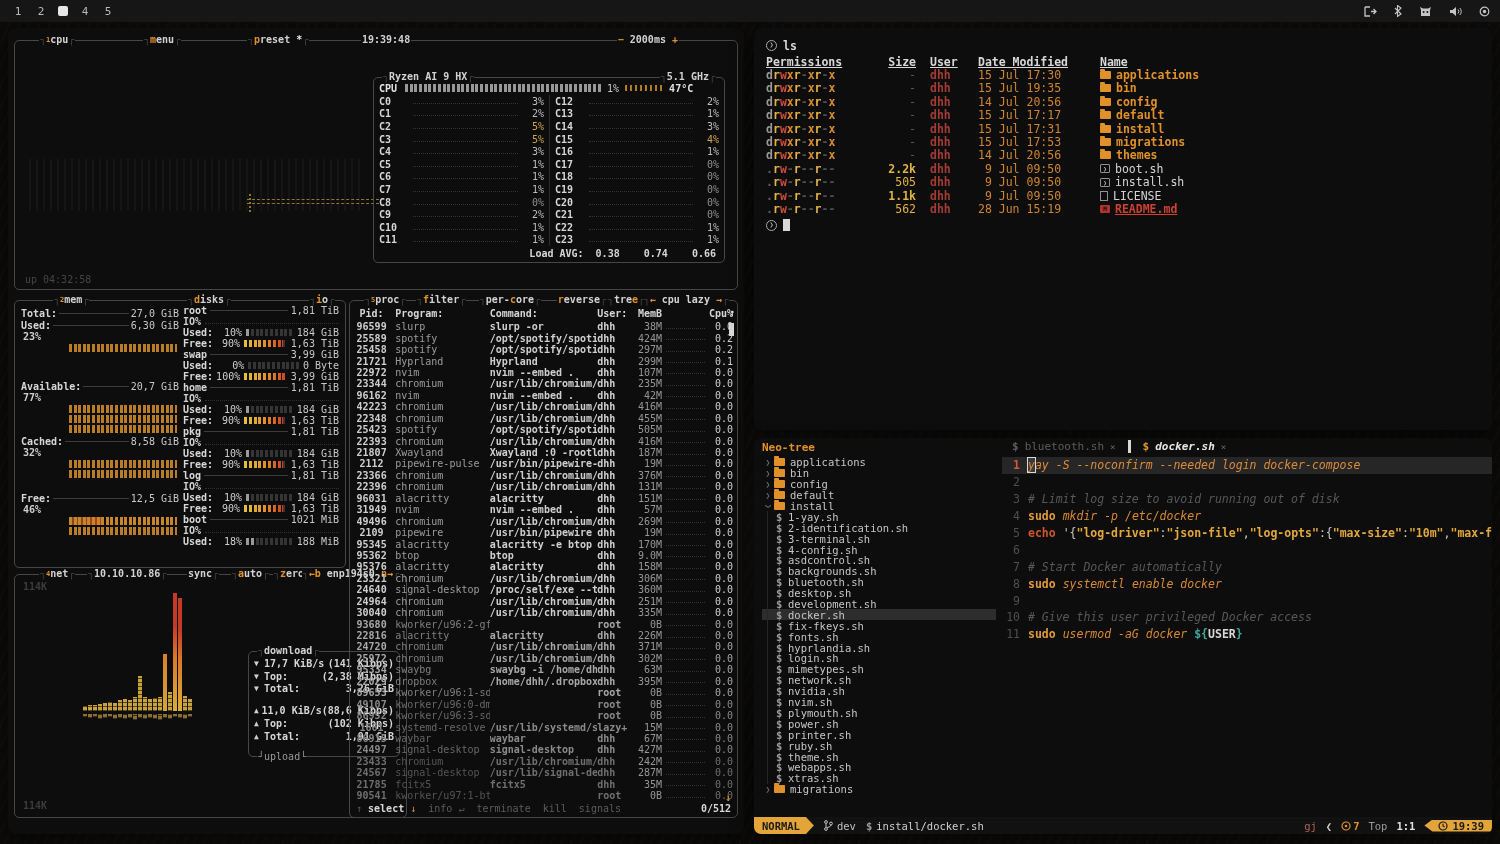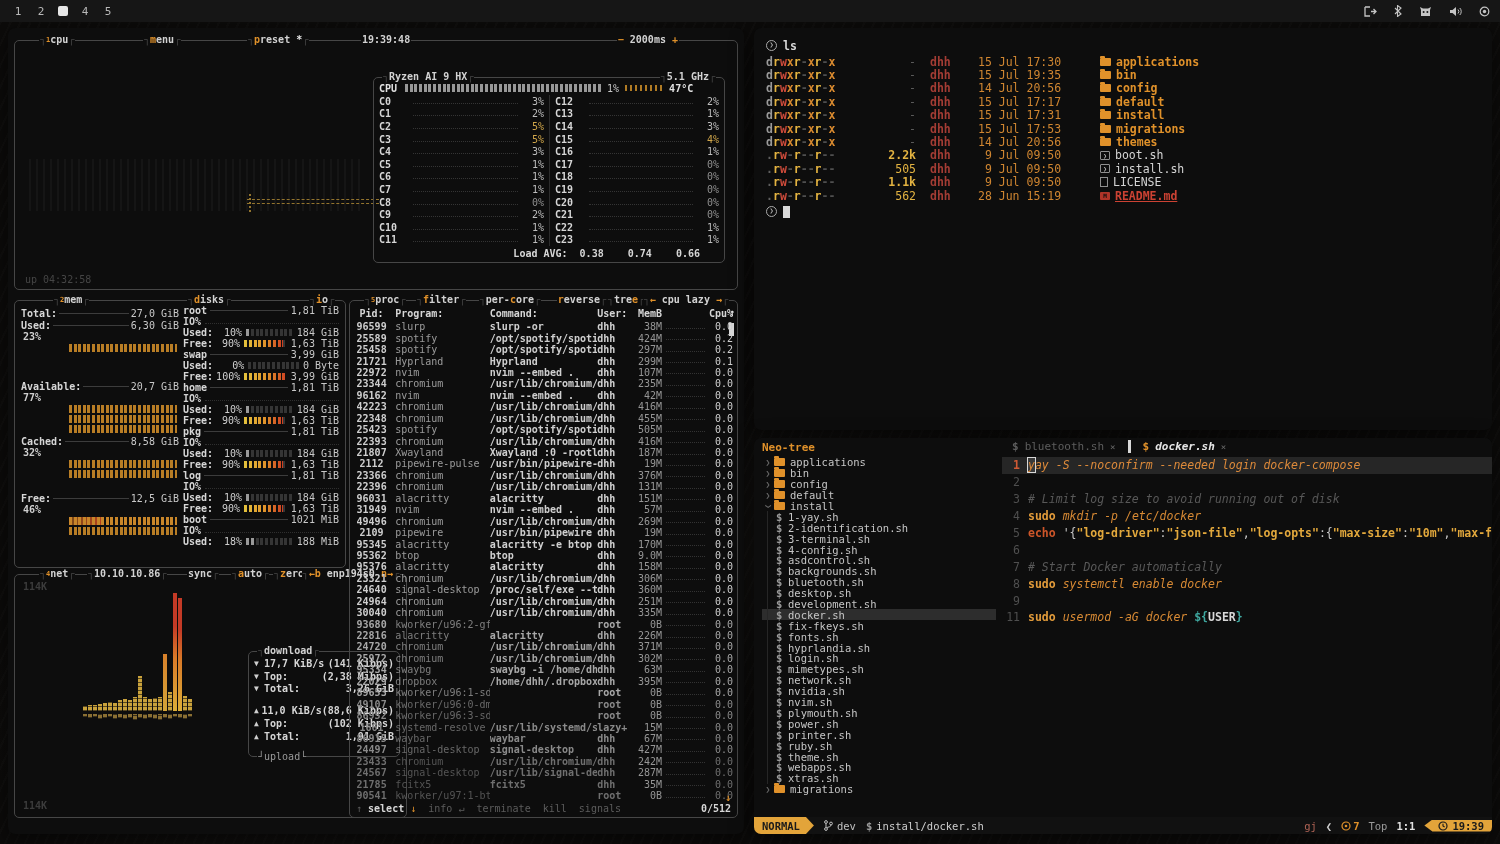--- a/index.html
+++ b/index.html
@@ -51,21 +51,21 @@
   .rrow .cpct.warm{color:#cfa54a;}
   .rrow .cpct.zero{color:#8f8f8f;}
   .cpu-total-row{display:flex;align-items:center;height:14px;padding:0 5px;margin-top:3px;white-space:nowrap;}
   .cpu-meter{width:196px;height:8px;margin:0 6px 0 8px;
     background:repeating-linear-gradient(90deg,#989898 0 3px,transparent 3px 4.7px);}
   .cpu-mini{width:38px;height:6px;margin:0 6px;
     background:repeating-linear-gradient(90deg,#b07b24 0 2px,transparent 2px 5px);}
   .cores-cols{display:flex;}
   .cores-col{width:50%;}
   .cores-col.r{border-left:1px solid #2c2c2c;}
-  .loadavg{position:absolute;right:24px;bottom:3px;color:#d6d6d6;font-weight:bold;white-space:pre;}
+  .loadavg{position:absolute;right:8px;bottom:3px;color:#d6d6d6;font-weight:bold;white-space:pre;}
   
   #mem-box{left:6px;top:272px;width:332px;height:268px;}
   .mem-col{position:absolute;left:6px;top:6px;width:158px;}
   .mstat-label{display:flex;align-items:center;white-space:nowrap;height:11px;margin-top:1px;}
   .mstat-label .lfill{flex:1;border-bottom:1px solid #3c3c3c;margin:0 2px;height:1px;}
   .mstat-label b{color:#d6d6d6;}
   .mstat-label span.v{color:#c8c8c8;}
   .mstat-pct{color:#cfcfcf;font-weight:bold;height:11px;padding-left:2px;}
   .mbar{height:8px;margin:2px 0 0 48px;width:108px;
     background:repeating-linear-gradient(90deg,#b87d25 0 3px,rgba(0,0,0,0) 3px 4.6px);}
@@ -1118,20 +1118,27 @@
       </div>
     </div>
   </div>
 
   <div class="window" id="term-window">
     <div class="t-prompt">
       <span class="p-ico">❯</span>
       <span style="color:#d8d8d8;font-weight:bold">ls</span>
     </div>
     <div class="t-table">
+      <div class="t-hrow">
+        <span class="col-perm">Permissions</span>
+        <span class="col-size">Size</span>
+        <span class="col-user">User</span>
+        <span class="col-date">Date Modified</span>
+        <span style="margin-left:10px">Name</span>
+      </div>
       <div id="t-files">
           <div class="t-frow"><span class="col-perm"><span style="color: rgb(154, 154, 154); font-weight: bold;">d</span><span style="color: rgb(227, 179, 65); font-weight: bold;">r</span><span style="color: rgb(204, 74, 58); font-weight: bold;">w</span><span style="color: rgb(217, 138, 47); font-weight: bold;">x</span><span style="color: rgb(227, 179, 65); font-weight: bold;">r</span><span style="color: rgb(79, 79, 79); font-weight: bold;">-</span><span style="color: rgb(217, 138, 47); font-weight: bold;">x</span><span style="color: rgb(227, 179, 65); font-weight: bold;">r</span><span style="color: rgb(79, 79, 79); font-weight: bold;">-</span><span style="color: rgb(217, 138, 47); font-weight: bold;">x</span></span><span class="col-size sz-d">-</span><span class="col-user usr">dhh</span><span class="col-date dt">15 Jul 17:30</span><span class="col-name"><span class="ico-folder"></span><span class="fn-dir">applications</span></span></div>
           <div class="t-frow"><span class="col-perm"><span style="color: rgb(154, 154, 154); font-weight: bold;">d</span><span style="color: rgb(227, 179, 65); font-weight: bold;">r</span><span style="color: rgb(204, 74, 58); font-weight: bold;">w</span><span style="color: rgb(217, 138, 47); font-weight: bold;">x</span><span style="color: rgb(227, 179, 65); font-weight: bold;">r</span><span style="color: rgb(79, 79, 79); font-weight: bold;">-</span><span style="color: rgb(217, 138, 47); font-weight: bold;">x</span><span style="color: rgb(227, 179, 65); font-weight: bold;">r</span><span style="color: rgb(79, 79, 79); font-weight: bold;">-</span><span style="color: rgb(217, 138, 47); font-weight: bold;">x</span></span><span class="col-size sz-d">-</span><span class="col-user usr">dhh</span><span class="col-date dt">15 Jul 19:35</span><span class="col-name"><span class="ico-folder"></span><span class="fn-dir">bin</span></span></div>
           <div class="t-frow"><span class="col-perm"><span style="color: rgb(154, 154, 154); font-weight: bold;">d</span><span style="color: rgb(227, 179, 65); font-weight: bold;">r</span><span style="color: rgb(204, 74, 58); font-weight: bold;">w</span><span style="color: rgb(217, 138, 47); font-weight: bold;">x</span><span style="color: rgb(227, 179, 65); font-weight: bold;">r</span><span style="color: rgb(79, 79, 79); font-weight: bold;">-</span><span style="color: rgb(217, 138, 47); font-weight: bold;">x</span><span style="color: rgb(227, 179, 65); font-weight: bold;">r</span><span style="color: rgb(79, 79, 79); font-weight: bold;">-</span><span style="color: rgb(217, 138, 47); font-weight: bold;">x</span></span><span class="col-size sz-d">-</span><span class="col-user usr">dhh</span><span class="col-date dt">14 Jul 20:56</span><span class="col-name"><span class="ico-folder"></span><span class="fn-dir">config</span></span></div>
           <div class="t-frow"><span class="col-perm"><span style="color: rgb(154, 154, 154); font-weight: bold;">d</span><span style="color: rgb(227, 179, 65); font-weight: bold;">r</span><span style="color: rgb(204, 74, 58); font-weight: bold;">w</span><span style="color: rgb(217, 138, 47); font-weight: bold;">x</span><span style="color: rgb(227, 179, 65); font-weight: bold;">r</span><span style="color: rgb(79, 79, 79); font-weight: bold;">-</span><span style="color: rgb(217, 138, 47); font-weight: bold;">x</span><span style="color: rgb(227, 179, 65); font-weight: bold;">r</span><span style="color: rgb(79, 79, 79); font-weight: bold;">-</span><span style="color: rgb(217, 138, 47); font-weight: bold;">x</span></span><span class="col-size sz-d">-</span><span class="col-user usr">dhh</span><span class="col-date dt">15 Jul 17:17</span><span class="col-name"><span class="ico-folder"></span><span class="fn-dir">default</span></span></div>
           <div class="t-frow"><span class="col-perm"><span style="color: rgb(154, 154, 154); font-weight: bold;">d</span><span style="color: rgb(227, 179, 65); font-weight: bold;">r</span><span style="color: rgb(204, 74, 58); font-weight: bold;">w</span><span style="color: rgb(217, 138, 47); font-weight: bold;">x</span><span style="color: rgb(227, 179, 65); font-weight: bold;">r</span><span style="color: rgb(79, 79, 79); font-weight: bold;">-</span><span style="color: rgb(217, 138, 47); font-weight: bold;">x</span><span style="color: rgb(227, 179, 65); font-weight: bold;">r</span><span style="color: rgb(79, 79, 79); font-weight: bold;">-</span><span style="color: rgb(217, 138, 47); font-weight: bold;">x</span></span><span class="col-size sz-d">-</span><span class="col-user usr">dhh</span><span class="col-date dt">15 Jul 17:31</span><span class="col-name"><span class="ico-folder"></span><span class="fn-dir">install</span></span></div>
           <div class="t-frow"><span class="col-perm"><span style="color: rgb(154, 154, 154); font-weight: bold;">d</span><span style="color: rgb(227, 179, 65); font-weight: bold;">r</span><span style="color: rgb(204, 74, 58); font-weight: bold;">w</span><span style="color: rgb(217, 138, 47); font-weight: bold;">x</span><span style="color: rgb(227, 179, 65); font-weight: bold;">r</span><span style="color: rgb(79, 79, 79); font-weight: bold;">-</span><span style="color: rgb(217, 138, 47); font-weight: bold;">x</span><span style="color: rgb(227, 179, 65); font-weight: bold;">r</span><span style="color: rgb(79, 79, 79); font-weight: bold;">-</span><span style="color: rgb(217, 138, 47); font-weight: bold;">x</span></span><span class="col-size sz-d">-</span><span class="col-user usr">dhh</span><span class="col-date dt">15 Jul 17:53</span><span class="col-name"><span class="ico-folder"></span><span class="fn-dir">migrations</span></span></div>
           <div class="t-frow"><span class="col-perm"><span style="color: rgb(154, 154, 154); font-weight: bold;">d</span><span style="color: rgb(227, 179, 65); font-weight: bold;">r</span><span style="color: rgb(204, 74, 58); font-weight: bold;">w</span><span style="color: rgb(217, 138, 47); font-weight: bold;">x</span><span style="color: rgb(227, 179, 65); font-weight: bold;">r</span><span style="color: rgb(79, 79, 79); font-weight: bold;">-</span><span style="color: rgb(217, 138, 47); font-weight: bold;">x</span><span style="color: rgb(227, 179, 65); font-weight: bold;">r</span><span style="color: rgb(79, 79, 79); font-weight: bold;">-</span><span style="color: rgb(217, 138, 47); font-weight: bold;">x</span></span><span class="col-size sz-d">-</span><span class="col-user usr">dhh</span><span class="col-date dt">14 Jul 20:56</span><span class="col-name"><span class="ico-folder"></span><span class="fn-dir">themes</span></span></div>
           <div class="t-frow"><span class="col-perm"><span style="color: rgb(95, 95, 95); font-weight: bold;">.</span><span style="color: rgb(227, 179, 65); font-weight: bold;">r</span><span style="color: rgb(204, 74, 58); font-weight: bold;">w</span><span style="color: rgb(79, 79, 79); font-weight: bold;">-</span><span style="color: rgb(227, 179, 65); font-weight: bold;">r</span><span style="color: rgb(79, 79, 79); font-weight: bold;">-</span><span style="color: rgb(79, 79, 79); font-weight: bold;">-</span><span style="color: rgb(227, 179, 65); font-weight: bold;">r</span><span style="color: rgb(79, 79, 79); font-weight: bold;">-</span><span style="color: rgb(79, 79, 79); font-weight: bold;">-</span></span><span class="col-size sz-yb">2.2k</span><span class="col-user usr">dhh</span><span class="col-date dt"> 9 Jul 09:50</span><span class="col-name"><span class="ico-script">❯</span><span class="fn-file">boot.sh</span></span></div>
           <div class="t-frow"><span class="col-perm"><span style="color: rgb(95, 95, 95); font-weight: bold;">.</span><span style="color: rgb(227, 179, 65); font-weight: bold;">r</span><span style="color: rgb(204, 74, 58); font-weight: bold;">w</span><span style="color: rgb(79, 79, 79); font-weight: bold;">-</span><span style="color: rgb(227, 179, 65); font-weight: bold;">r</span><span style="color: rgb(79, 79, 79); font-weight: bold;">-</span><span style="color: rgb(79, 79, 79); font-weight: bold;">-</span><span style="color: rgb(227, 179, 65); font-weight: bold;">r</span><span style="color: rgb(79, 79, 79); font-weight: bold;">-</span><span style="color: rgb(79, 79, 79); font-weight: bold;">-</span></span><span class="col-size sz-y">505</span><span class="col-user usr">dhh</span><span class="col-date dt"> 9 Jul 09:50</span><span class="col-name"><span class="ico-script">❯</span><span class="fn-file">install.sh</span></span></div>
@@ -1320,20 +1327,21 @@
         <div class="buffer" id="buffer">
             <div class="bline hl"><span class="ln">1</span><span class="code"><span class="s-cursor">y</span><span class="s-code">ay </span><span class="s-code">-S --noconfirm --needed login docker-compose</span></span></div>
             <div class="bline"><span class="ln">2</span><span class="code"></span></div>
             <div class="bline"><span class="ln">3</span><span class="code"><span class="s-com"># Limit log size to avoid running out of disk</span></span></div>
             <div class="bline"><span class="ln">4</span><span class="code"><span class="s-kw">sudo </span><span class="s-fn">mkdir </span><span class="s-flag">-p </span><span class="s-arg">/etc/docker</span></span></div>
             <div class="bline"><span class="ln">5</span><span class="code"><span class="s-red">echo </span><span class="s-pun">'{</span><span class="s-str">"log-driver"</span><span class="s-pun">:</span><span class="s-str">"json-file"</span><span class="s-pun">,</span><span class="s-str">"log-opts"</span><span class="s-pun">:{</span><span class="s-str">"max-size"</span><span class="s-pun">:</span><span class="s-str">"10m"</span><span class="s-pun">,</span><span class="s-str">"max-file"</span></span></div>
             <div class="bline"><span class="ln">6</span><span class="code"></span></div>
             <div class="bline"><span class="ln">7</span><span class="code"><span class="s-com"># Start Docker automatically</span></span></div>
             <div class="bline"><span class="ln">8</span><span class="code"><span class="s-kw">sudo </span><span class="s-fn">systemctl </span><span class="s-fn">enable </span><span class="s-arg">docker</span></span></div>
             <div class="bline"><span class="ln">9</span><span class="code"></span></div>
+            <div class="bline"><span class="ln">10</span><span class="code"><span class="s-com"># Give this user privileged Docker access</span></span></div>
             <div class="bline"><span class="ln">11</span><span class="code"><span class="s-kw">sudo </span><span class="s-fn">usermod </span><span class="s-flag">-aG </span><span class="s-arg">docker </span><span class="s-teal">${</span><span class="s-var">USER</span><span class="s-teal">}</span></span></div>
           </div>
       </div>
     </div>
     <div class="statusline">
       <div class="mode-badge">NORMAL</div>
       <div class="sl-item">
         <svg width="9" height="11" viewBox="0 0 9 11">
             <circle cx="2" cy="2" r="1.4" stroke="#c0c0c0" fill="none"></circle>
             <circle cx="2" cy="9" r="1.4" stroke="#c0c0c0" fill="none"></circle>

